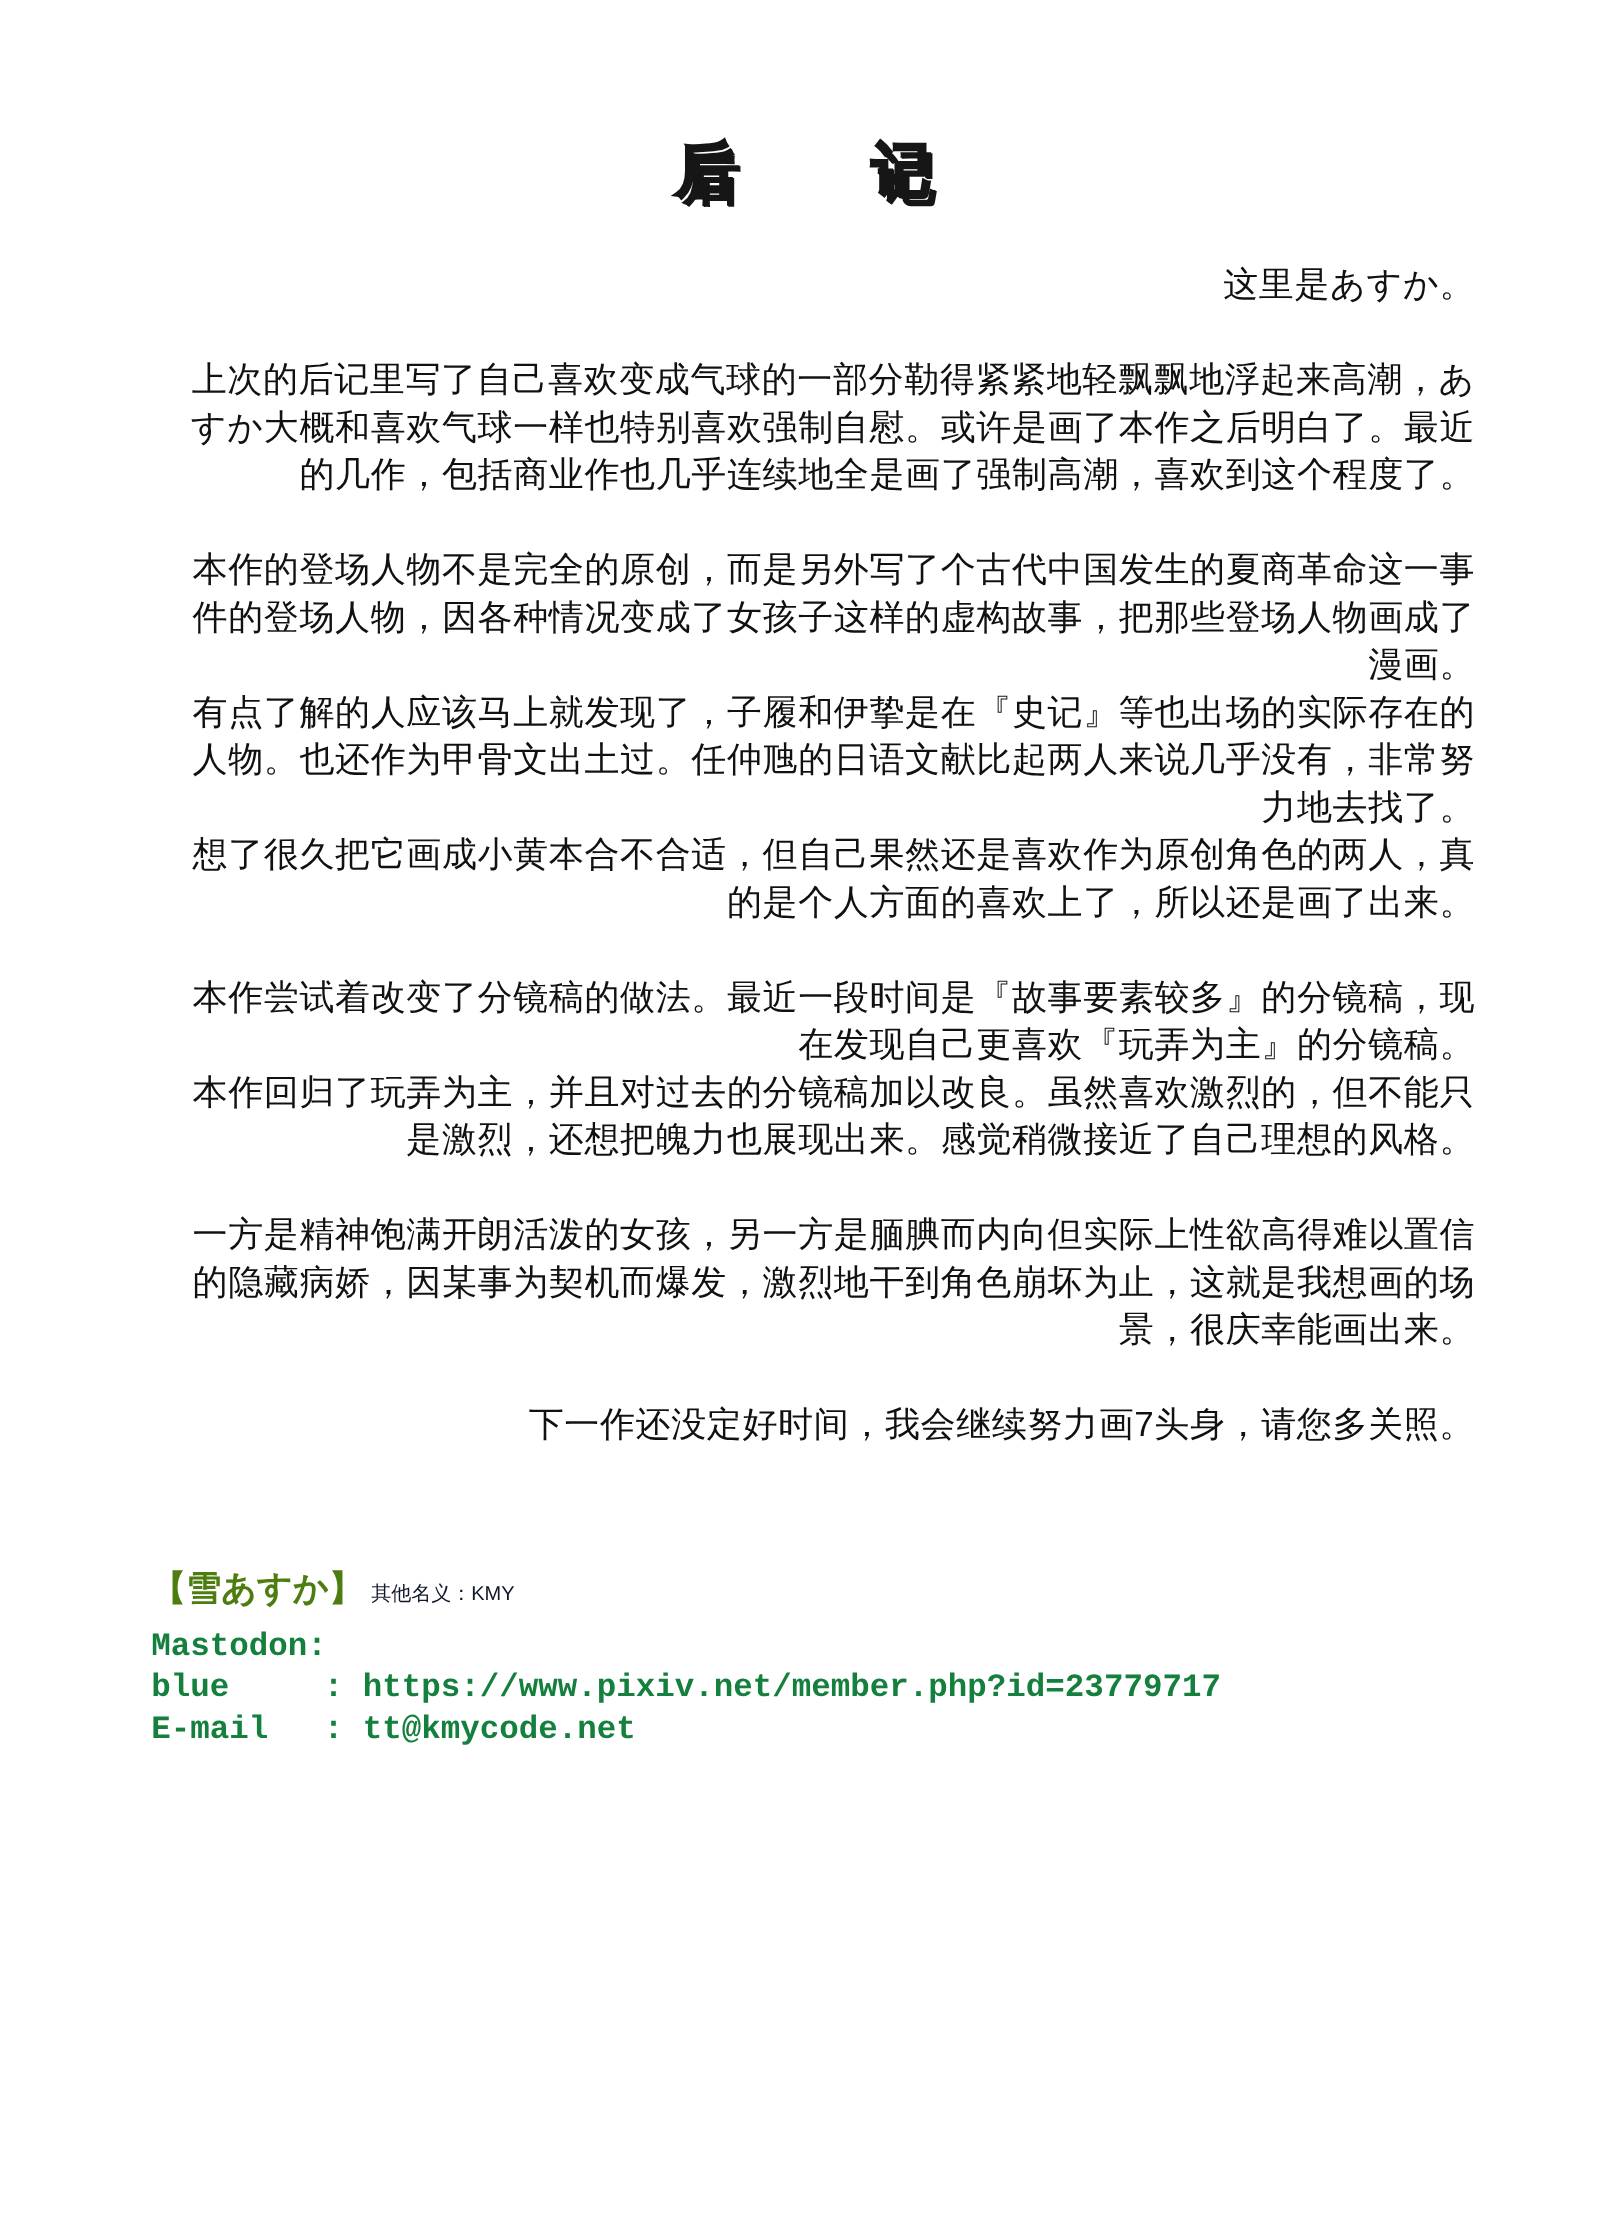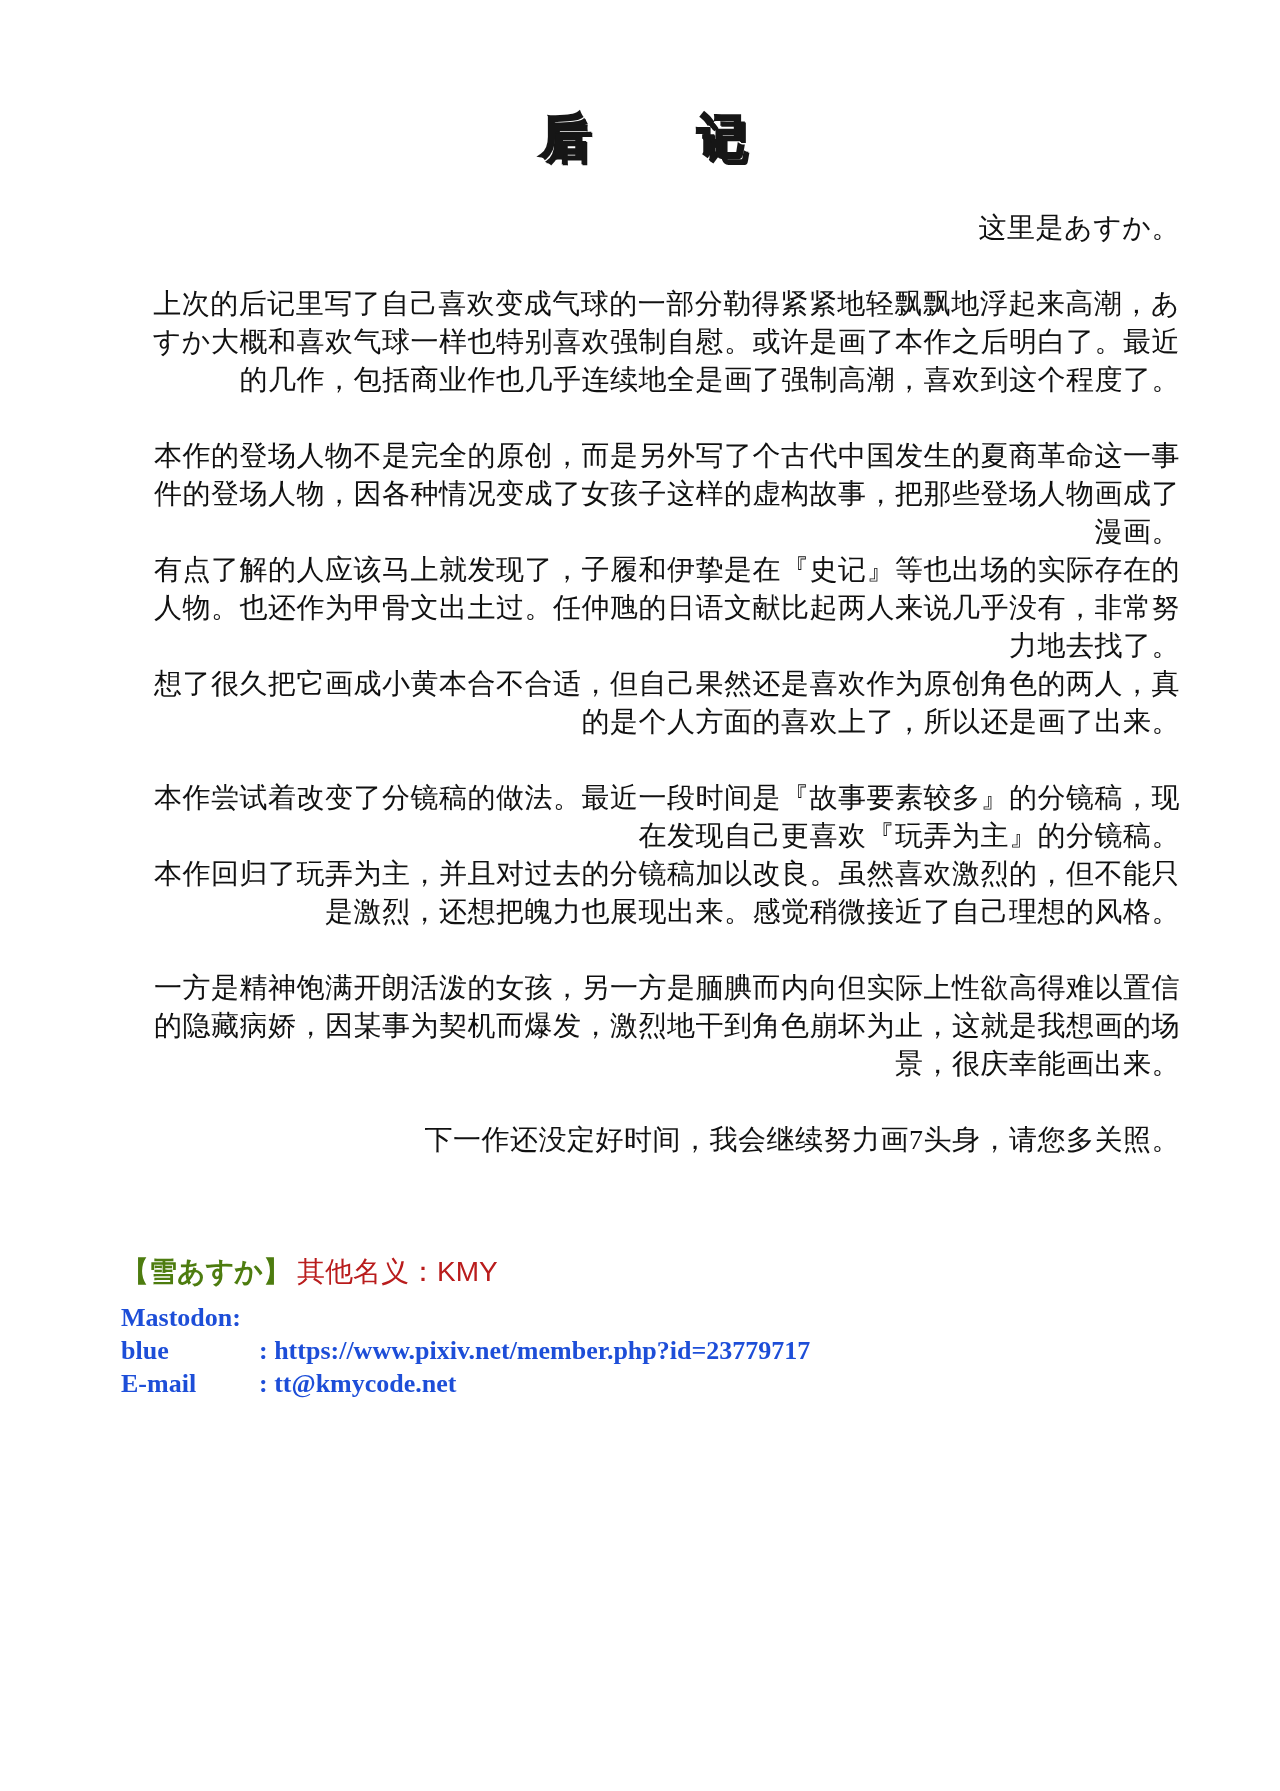--- a/index.html
+++ b/index.html
@@ -45,51 +45,51 @@
   }
   .para {
     margin: 0 0 38px 0;
     font-size: 28px;
     line-height: 38px;
     white-space: pre-line;
     letter-spacing: 0.5px;
     color: #111111;
     text-align: right;
   }
-  .para:last-child { margin-bottom: 4px; font-family: Liberation Serif, serif; }
+  .para:last-child { margin-bottom: 4px; }
   
   .credits {
     margin-top: 96px;
     padding-left: 16px;
   }
   .author-line {
     margin-bottom: 8px;
     line-height: 34px;
   }
   .author-name {
     font-family: "Liberation Serif", "DejaVu Serif", serif;
     font-weight: bold;
     font-size: 28px;
     color: #4d7c0f;
   }
   .author-alias {
-    font-size: 28px;
+    font-size: 16px;
     font-weight: normal;
-    color: #b91c1c;
+    color: #0f172a;
     margin-left: 6px;
     font-family: "Liberation Sans", "DejaVu Sans", sans-serif;
   }
   .contact-row {
     display: flex;
     align-items: baseline;
-    font-family: Liberation Serif, serif;
+    font-family: Liberation Mono, monospace;
     font-weight: bold;
     font-size: 26px;
     line-height: 33px;
-    color: #1d4ed8;
+    color: #15803d;
   }
   .contact-label {
     flex: 0 0 138px;
     white-space: pre;
   }
   .contact-value {
     white-space: pre;
   }
 </style>
 </head>

